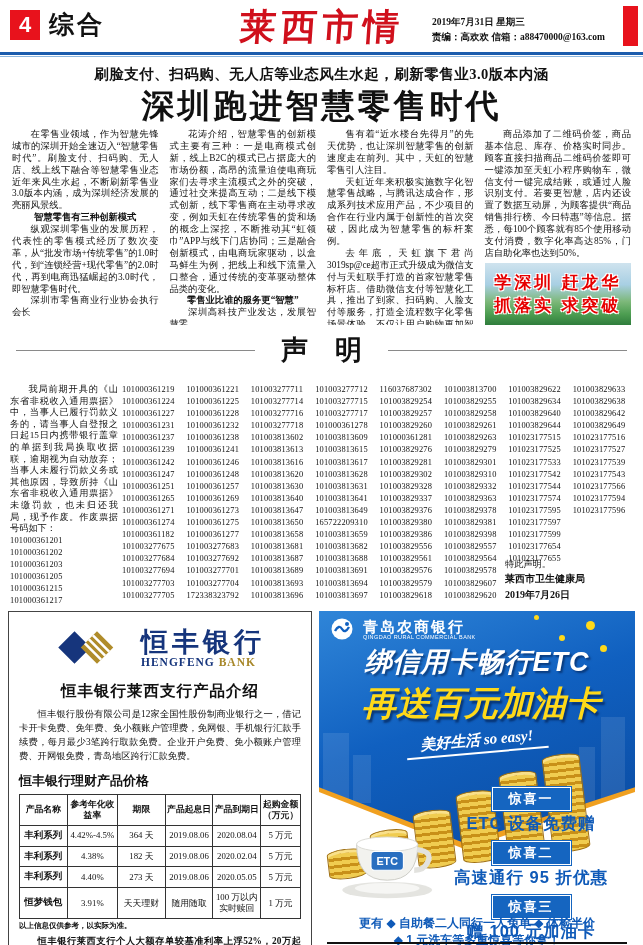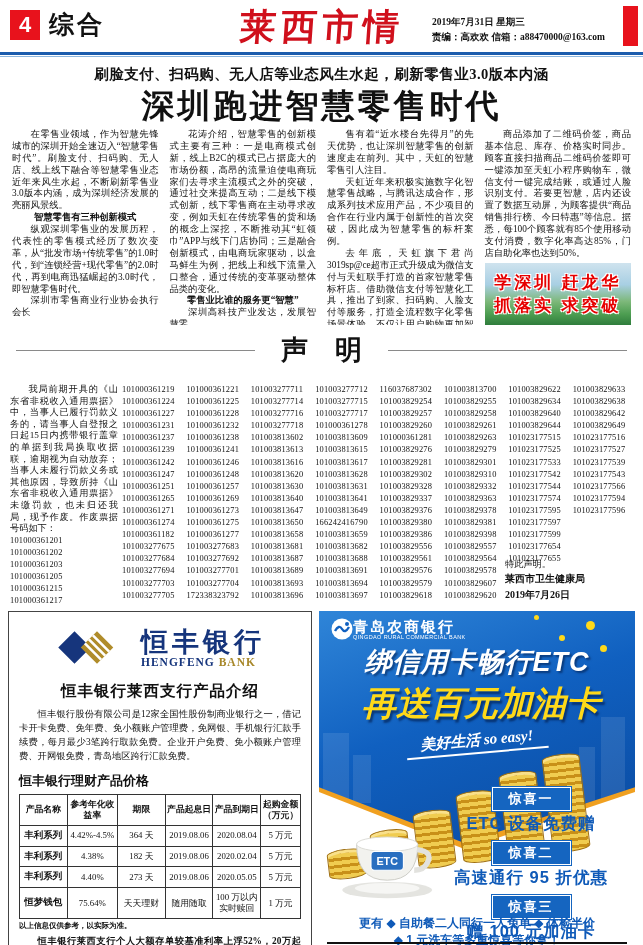--- a/index.html
+++ b/index.html
@@ -59,21 +59,21 @@
   .had th,.had td{border:1px solid #333;padding:4px 1px;line-height:1.25;}
   .had th{font-weight:bold;}
   .had td:first-child{font-weight:bold;font-size:9.5px;}
   .had-note{font-size:7.5px;margin:2px 0 3px;font-weight:bold;}
   
   .qad{position:relative;flex:1;height:358px;overflow:hidden;background:#fff;font-family:"Liberation Sans","DejaVu Sans",sans-serif;}
   .qad .orange-zone{position:absolute;left:0;right:0;top:0;height:238px;background:#f0a020;clip-path:polygon(0 0,100% 0,100% 76%,46% 100%,0 76%);}
   .qad .blue-zone{position:absolute;left:0;right:0;top:0;height:232px;background:linear-gradient(160deg,#2f85d8 0%,#1060c0 45%,#0a4aa0 100%);clip-path:polygon(0 0,100% 0,100% 76%,46% 100%,0 76%);}
   .sky{position:absolute;bottom:40px;background:rgba(255,255,255,.10);}
   .dot{position:absolute;border-radius:50%;background:#ffd919;}
-  .q-logo{position:absolute;top:7px;left:12px;display:flex;align-items:center;gap:0;color:#fff;}
+  .q-logo{position:absolute;top:7px;left:12px;display:flex;align-items:center;gap:10px;color:#fff;}
   .q-logo .cn{font-size:15px;font-weight:900;letter-spacing:2px;line-height:1;}
   .q-logo .en{font-size:5.5px;letter-spacing:.4px;}
   .q-slogan1{position:absolute;top:33px;left:0;right:0;text-align:center;color:#fff;font-size:27px;font-weight:900;font-style:italic;letter-spacing:1px;text-shadow:2px 2px 2px rgba(0,25,70,.55);}
   .q-slogan2{position:absolute;top:70px;left:8px;right:0;text-align:center;color:#ffd919;font-size:34px;font-weight:900;font-style:italic;text-shadow:2px 3px 2px rgba(0,25,70,.6);}
   .q-slogan3{position:absolute;top:120px;left:0;right:0;text-align:center;transform:rotate(-5deg);}
   .q-slogan3 span{display:inline-block;color:#fff;font-size:15px;font-style:italic;font-weight:bold;border-bottom:2px solid #fff;padding:0 14px 2px;font-family:"Liberation Serif","DejaVu Serif",serif;}
   .coins{position:absolute;top:158px;left:4px;width:270px;height:96px;display:flex;align-items:flex-end;gap:7px;transform:rotate(-7deg);}
   .stack{width:36px;border-radius:18px/5px;border:1px solid #a07010;background:repeating-linear-gradient(#c89018 0 3px,#f0cc50 3px 7px);box-shadow:inset 0 3px 0 #f9e08a;}
   .cup{position:absolute;left:16px;top:208px;width:108px;}
   .surprises{position:absolute;right:6px;top:176px;width:196px;text-align:center;}
@@ -222,21 +222,21 @@
       <div class="num">101003277715</div>
       <div class="num">101003277717</div>
       <div class="num">101000361278</div>
       <div class="num">101003813609</div>
       <div class="num">101003813615</div>
       <div class="num">101003813617</div>
       <div class="num">101003813628</div>
       <div class="num">101003813631</div>
       <div class="num">101003813641</div>
       <div class="num">101003813649</div>
-      <div class="num">166242416790</div>
+      <div class="num">165722209310</div>
       <div class="num">101003813659</div>
       <div class="num">101003813682</div>
       <div class="num">101003813688</div>
       <div class="num">101003813691</div>
       <div class="num">101003813694</div>
       <div class="num">101003813697</div>
     </div>
   <div class="ncol">
 
   <div class="num">116037687302</div>
@@ -377,21 +377,21 @@
             <td>丰利系列</td>
             <td>4.40%</td>
             <td>273 天</td>
             <td>2019.08.06</td>
             <td>2020.05.05</td>
             <td>5 万元</td>
           </tr>
 
           <tr>
             <td>恒梦钱包</td>
-            <td>75.64%</td>
+            <td>3.91%</td>
             <td>天天理财</td>
             <td>随用随取</td>
             <td>100 万以内实时赎回</td>
             <td>1 万元</td>
           </tr>
         </tbody>
     </table>
     <div class="had-note">以上信息仅供参考，以实际为准。</div>
     <p class="had-p b">恒丰银行莱西支行个人大额存单较基准利率上浮52%，20万起存，100%保本保息，纳入存款保险保障。</p>
 

